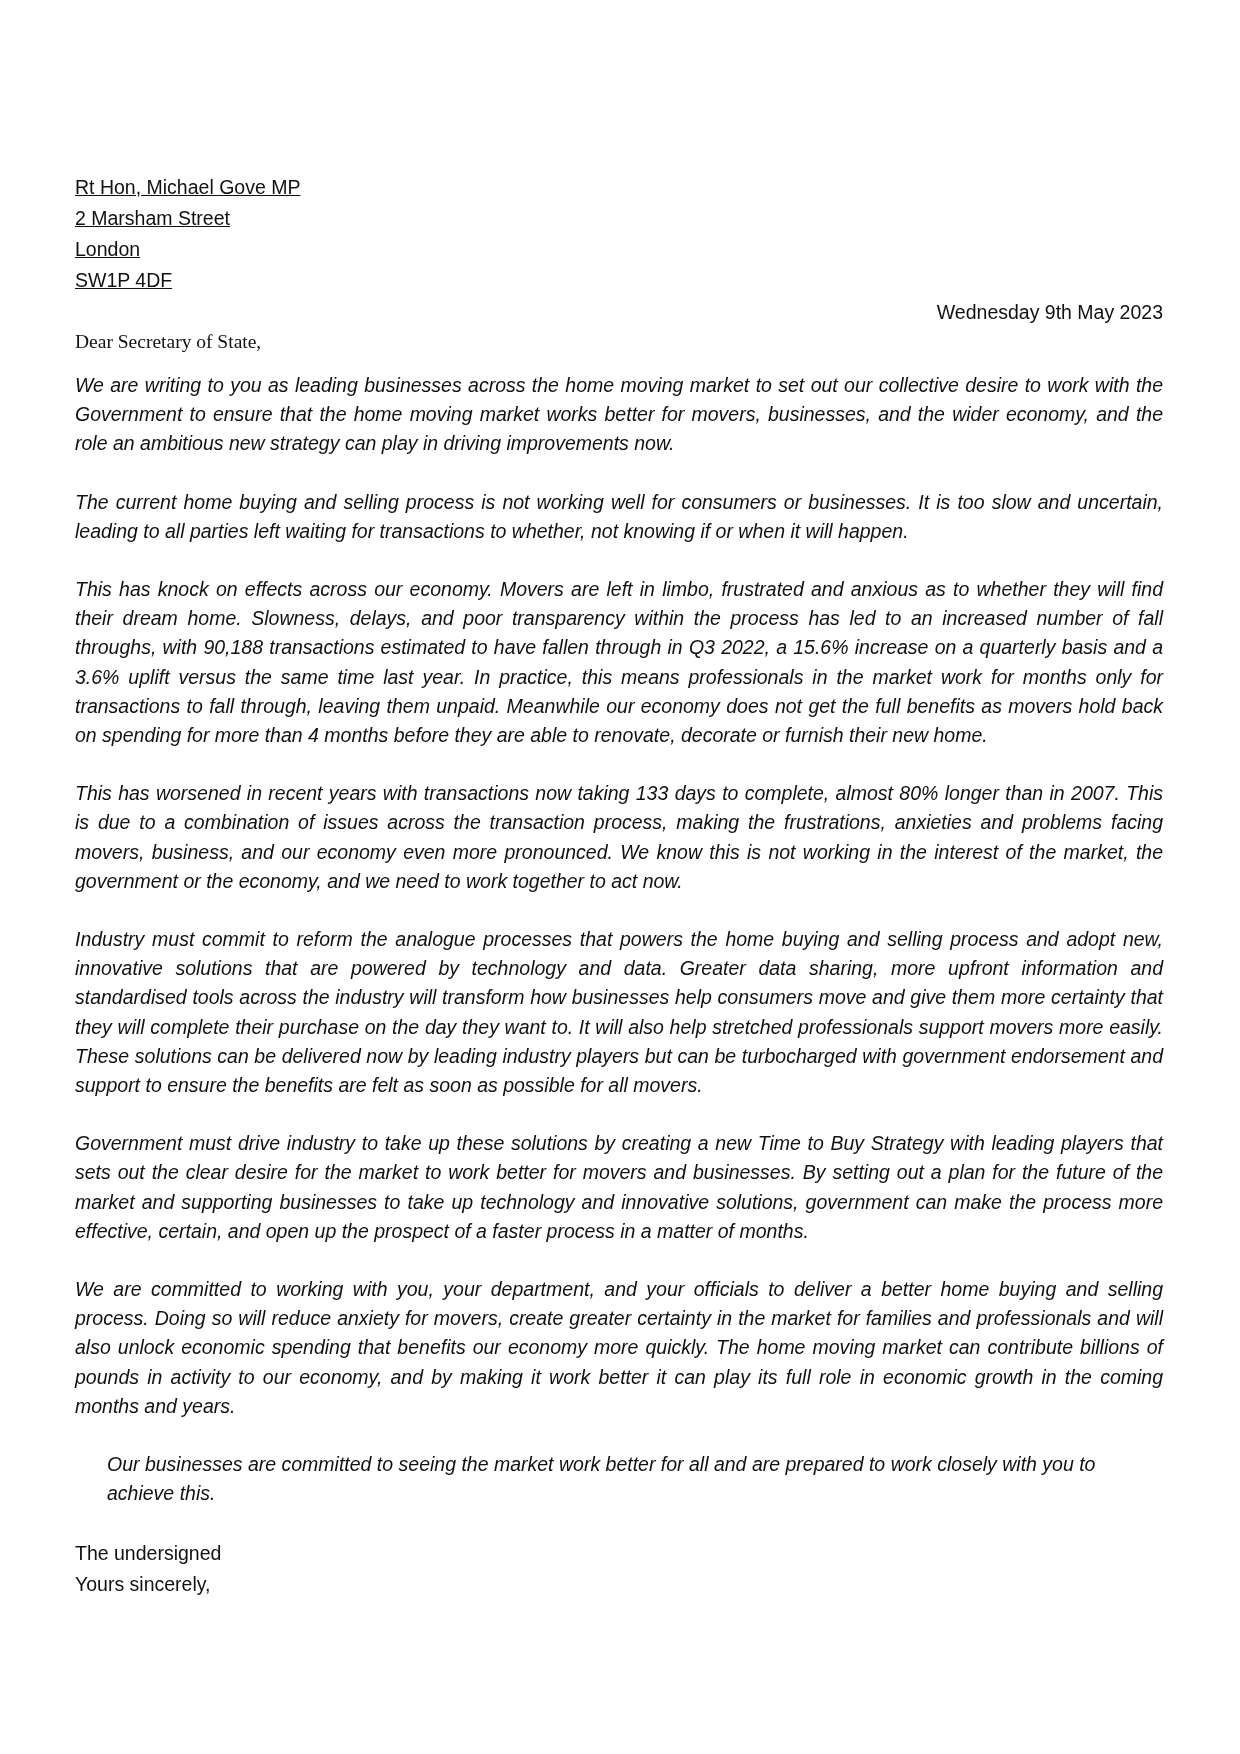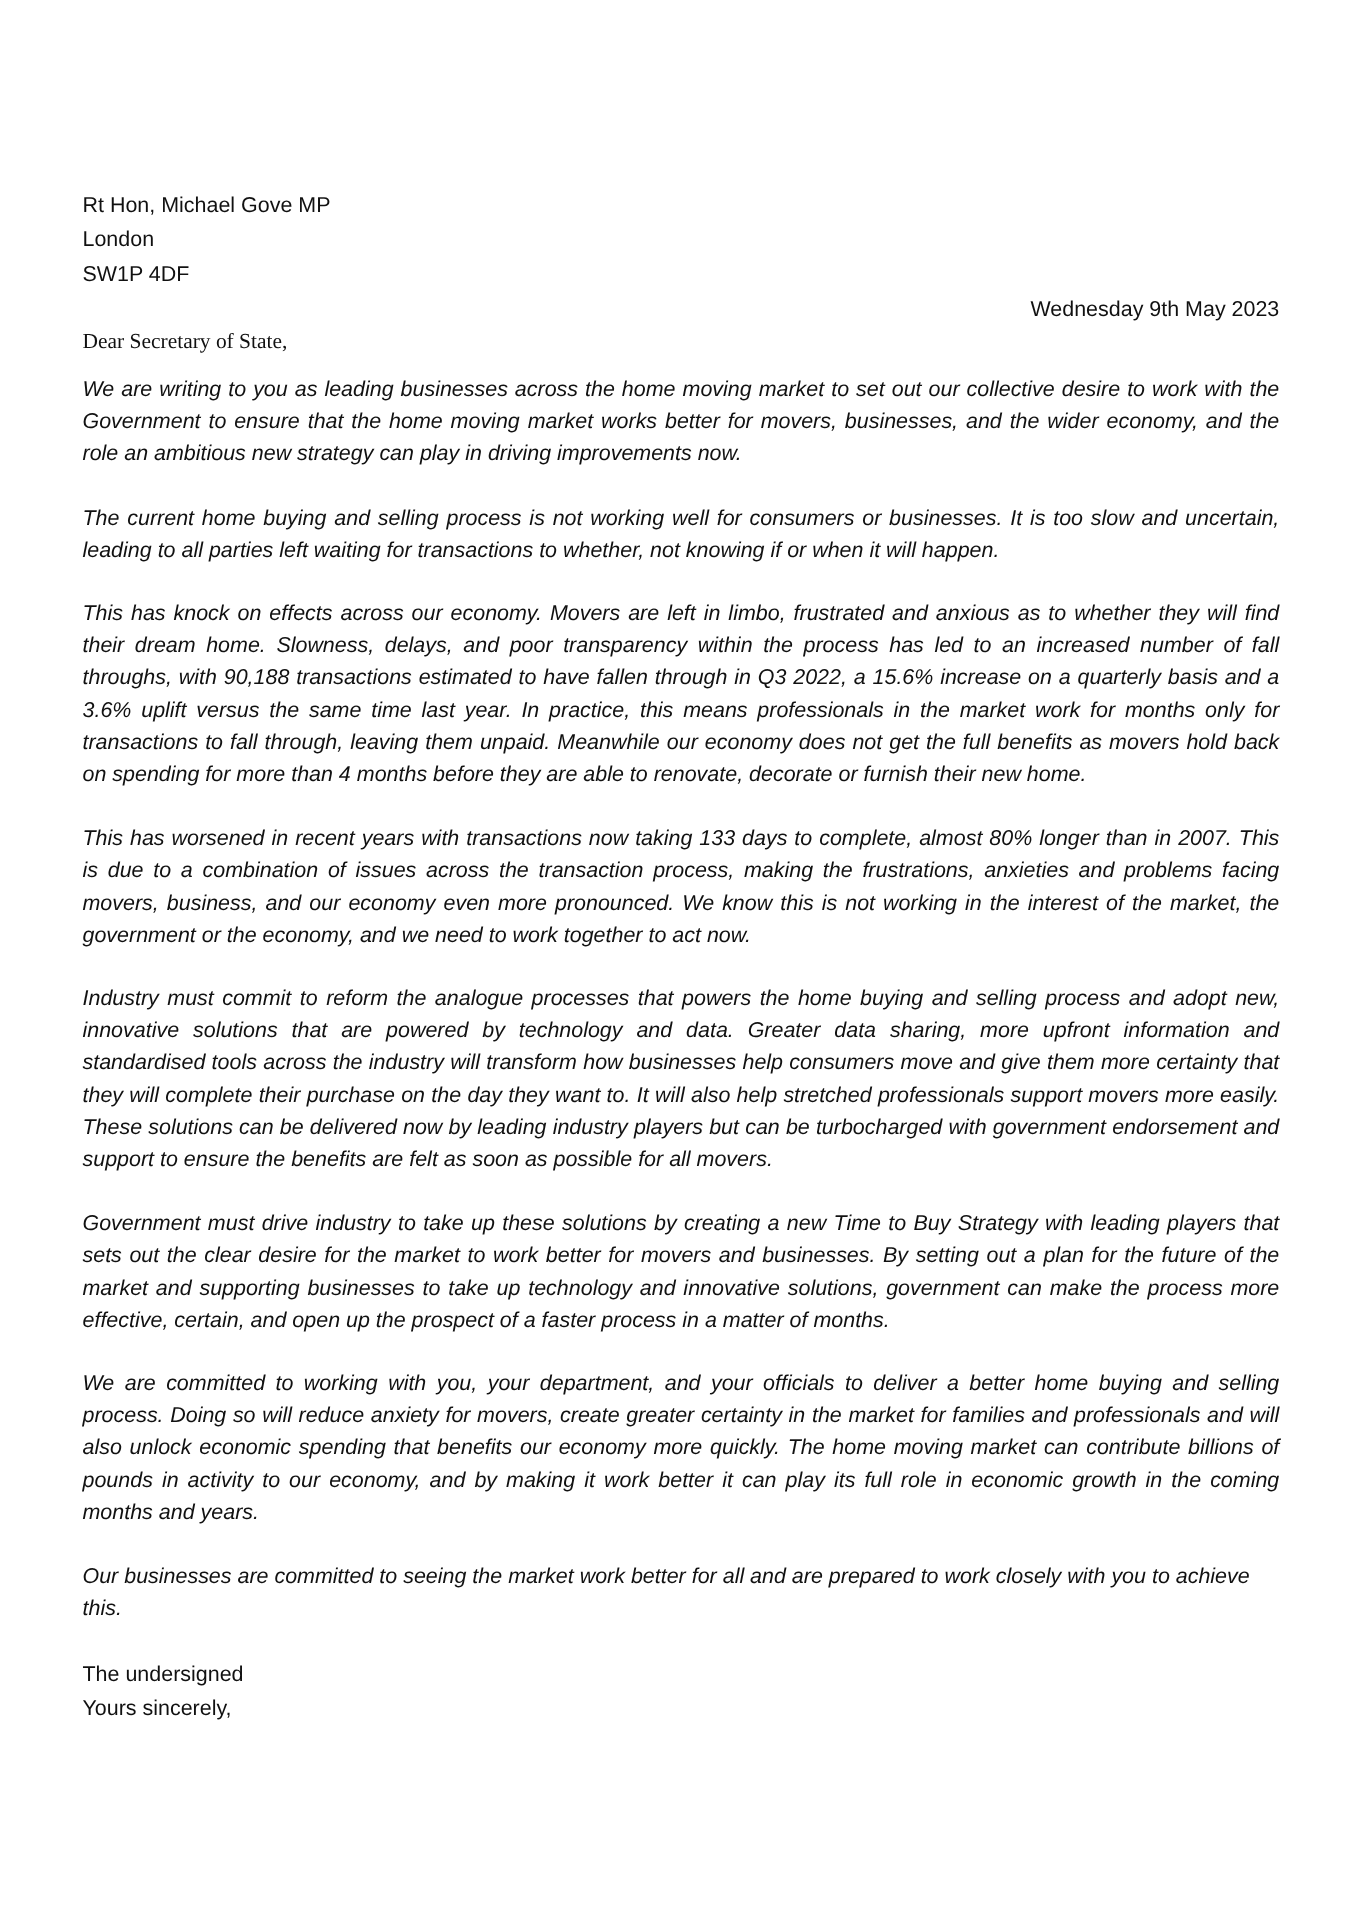--- a/index.html
+++ b/index.html
@@ -2,33 +2,34 @@
 <html><head>
 <meta charset="utf-8">
 <style>
   html, body { margin: 0; padding: 0; background: #ffffff; }
   body { width: 1240px; height: 1754px; position: relative; overflow: hidden; }
   .page {
     position: absolute; left: 75px; top: 172px; width: 1088px;
     font-family: "Liberation Sans", sans-serif;
     font-size: 19.5px; line-height: 31px; color: #111111;
   }
-  .addr div { line-height: 31px; }
+  .addr div { line-height: 31px; text-decoration: underline; }
   .date { text-align: right; margin-top: 2px; line-height: 29px; }
   .salutation { line-height: 29px; margin-bottom: 15px; font-family: Liberation Serif, serif; }
   .para { text-align: justify; line-height: 29.2px; margin: 0 0 29px 0; font-style: italic; }
-  .para.last { text-align: left; }
+  .para.last { text-align: left; margin-left: 32px; }
   .closing div { line-height: 31px; }
 </style>
 </head>
 <body>
 
 <div class="page">
   <div class="addr">
     <div>Rt Hon, Michael Gove MP</div>
+    <div>2 Marsham Street</div>
     <div>London</div>
     <div>SW1P 4DF</div>
   </div>
   <div class="date">Wednesday 9th May 2023</div>
   <div class="salutation">Dear Secretary of State,</div>
 
   <p class="para">We are writing to you as leading businesses across the home moving market to set out our collective desire to work with the Government to ensure that the home moving market works better for movers, businesses, and the wider economy, and the role an ambitious new strategy can play in driving improvements now.</p>
   <p class="para">The current home buying and selling process is not working well for consumers or businesses. It is too slow and uncertain, leading to all parties left waiting for transactions to whether, not knowing if or when it will happen.</p>
   <p class="para">This has knock on effects across our economy. Movers are left in limbo, frustrated and anxious as to whether they will find their dream home. Slowness, delays, and poor transparency within the process has led to an increased number of fall throughs, with 90,188 transactions estimated to have fallen through in Q3 2022, a 15.6% increase on a quarterly basis and a 3.6% uplift versus the same time last year. In practice, this means professionals in the market work for months only for transactions to fall through, leaving them unpaid. Meanwhile our economy does not get the full benefits as movers hold back on spending for more than 4 months before they are able to renovate, decorate or furnish their new home.</p>
   <p class="para">This has worsened in recent years with transactions now taking 133 days to complete, almost 80% longer than in 2007. This is due to a combination of issues across the transaction process, making the frustrations, anxieties and problems facing movers, business, and our economy even more pronounced. We know this is not working in the interest of the market, the government or the economy, and we need to work together to act now.</p>

